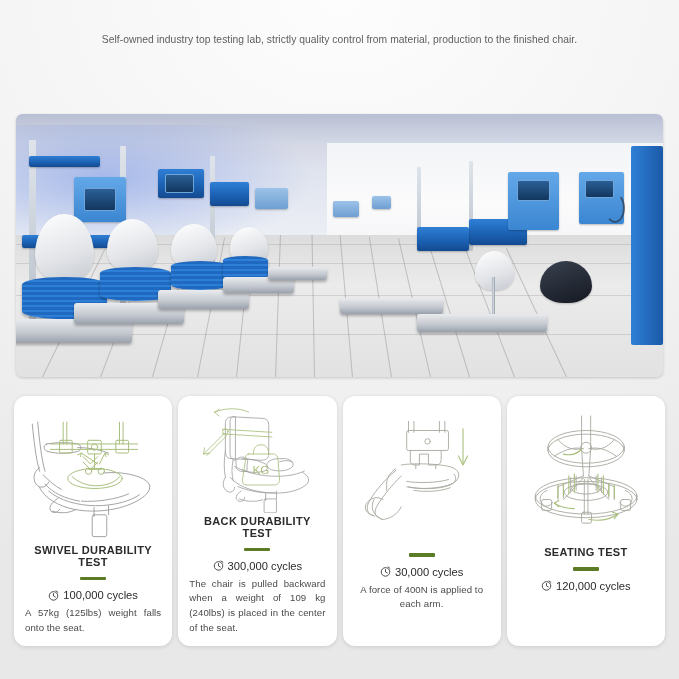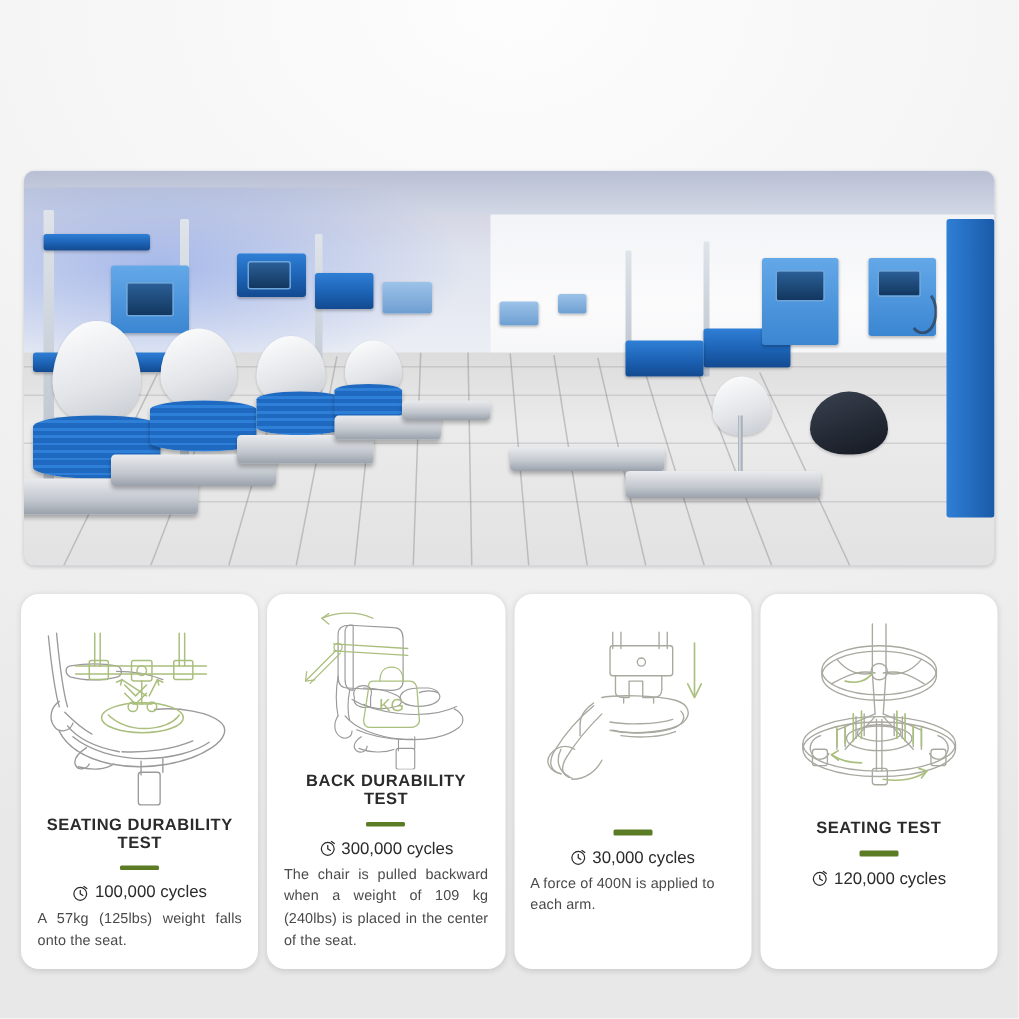--- a/index.html
+++ b/index.html
@@ -172,30 +172,31 @@
     align-items: center;
     gap: 4px;
     justify-content: center;
   }
   .cycles svg { display: block; }
   .desc {
     margin-top: 5px;
     font-size: 9.6px;
     line-height: 1.55;
     color: #4a4a4a;
-    text-align: left;
+    text-align: center;
     width: 100%;
     letter-spacing: 0.1px;
   }
   .desc.justify { text-align: justify; }
 </style>
 </head>
 <body>
 
 <div class="header">
+  <div class="subtitle">Self-owned industry top testing lab, strictly quality control from material, production to the finished chair.</div>
 </div>
 
 <div class="hero-wrap">
   <div class="hero">
     <div class="wall"></div>
     <div class="wall-right"></div>
     <div class="ceiling-band"></div>
     <div class="blue-haze"></div>
 
     <div class="floor">
@@ -302,21 +303,21 @@
         <path d="M52 72 C58 78 68 82 78 82 C90 82 100 78 104 72"></path>
         <circle cx="70" cy="66" r="3.5"></circle>
         <circle cx="84" cy="66" r="3.5"></circle>
         <path d="M62 46 L80 58 M88 46 L82 58"></path>
         <path d="M58 48 L62 46 L61 50"></path>
         <path d="M92 48 L88 46 L89 50"></path>
         <path d="M64 50 L72 58 L80 50"></path>
         <path d="M64 56 L72 64 L80 56"></path>
       </g>
     </svg>
-    <div class="card-title">SEATING DURABILITY TEST</div>
+    <div class="card-title">SWIVEL DURABILITY TEST</div>
     <div class="rule"></div>
     <div class="cycles">
       <svg width="11" height="11" viewBox="0 0 16 16">
         <circle cx="8" cy="8.6" r="6.2" fill="none" stroke="#2b2b2b" stroke-width="1.2"></circle>
         <path d="M8 5.2 L8 8.6 L10.6 10.2" fill="none" stroke="#2b2b2b" stroke-width="1.2" stroke-linecap="round"></path>
         <path d="M11.6 1.4 L14.4 3.4" fill="none" stroke="#2b2b2b" stroke-width="1.2" stroke-linecap="round"></path>
       </svg>
       <span>100,000 cycles</span>
     </div>
     <div class="desc justify">A 57kg (125lbs) weight falls onto the seat.</div>

